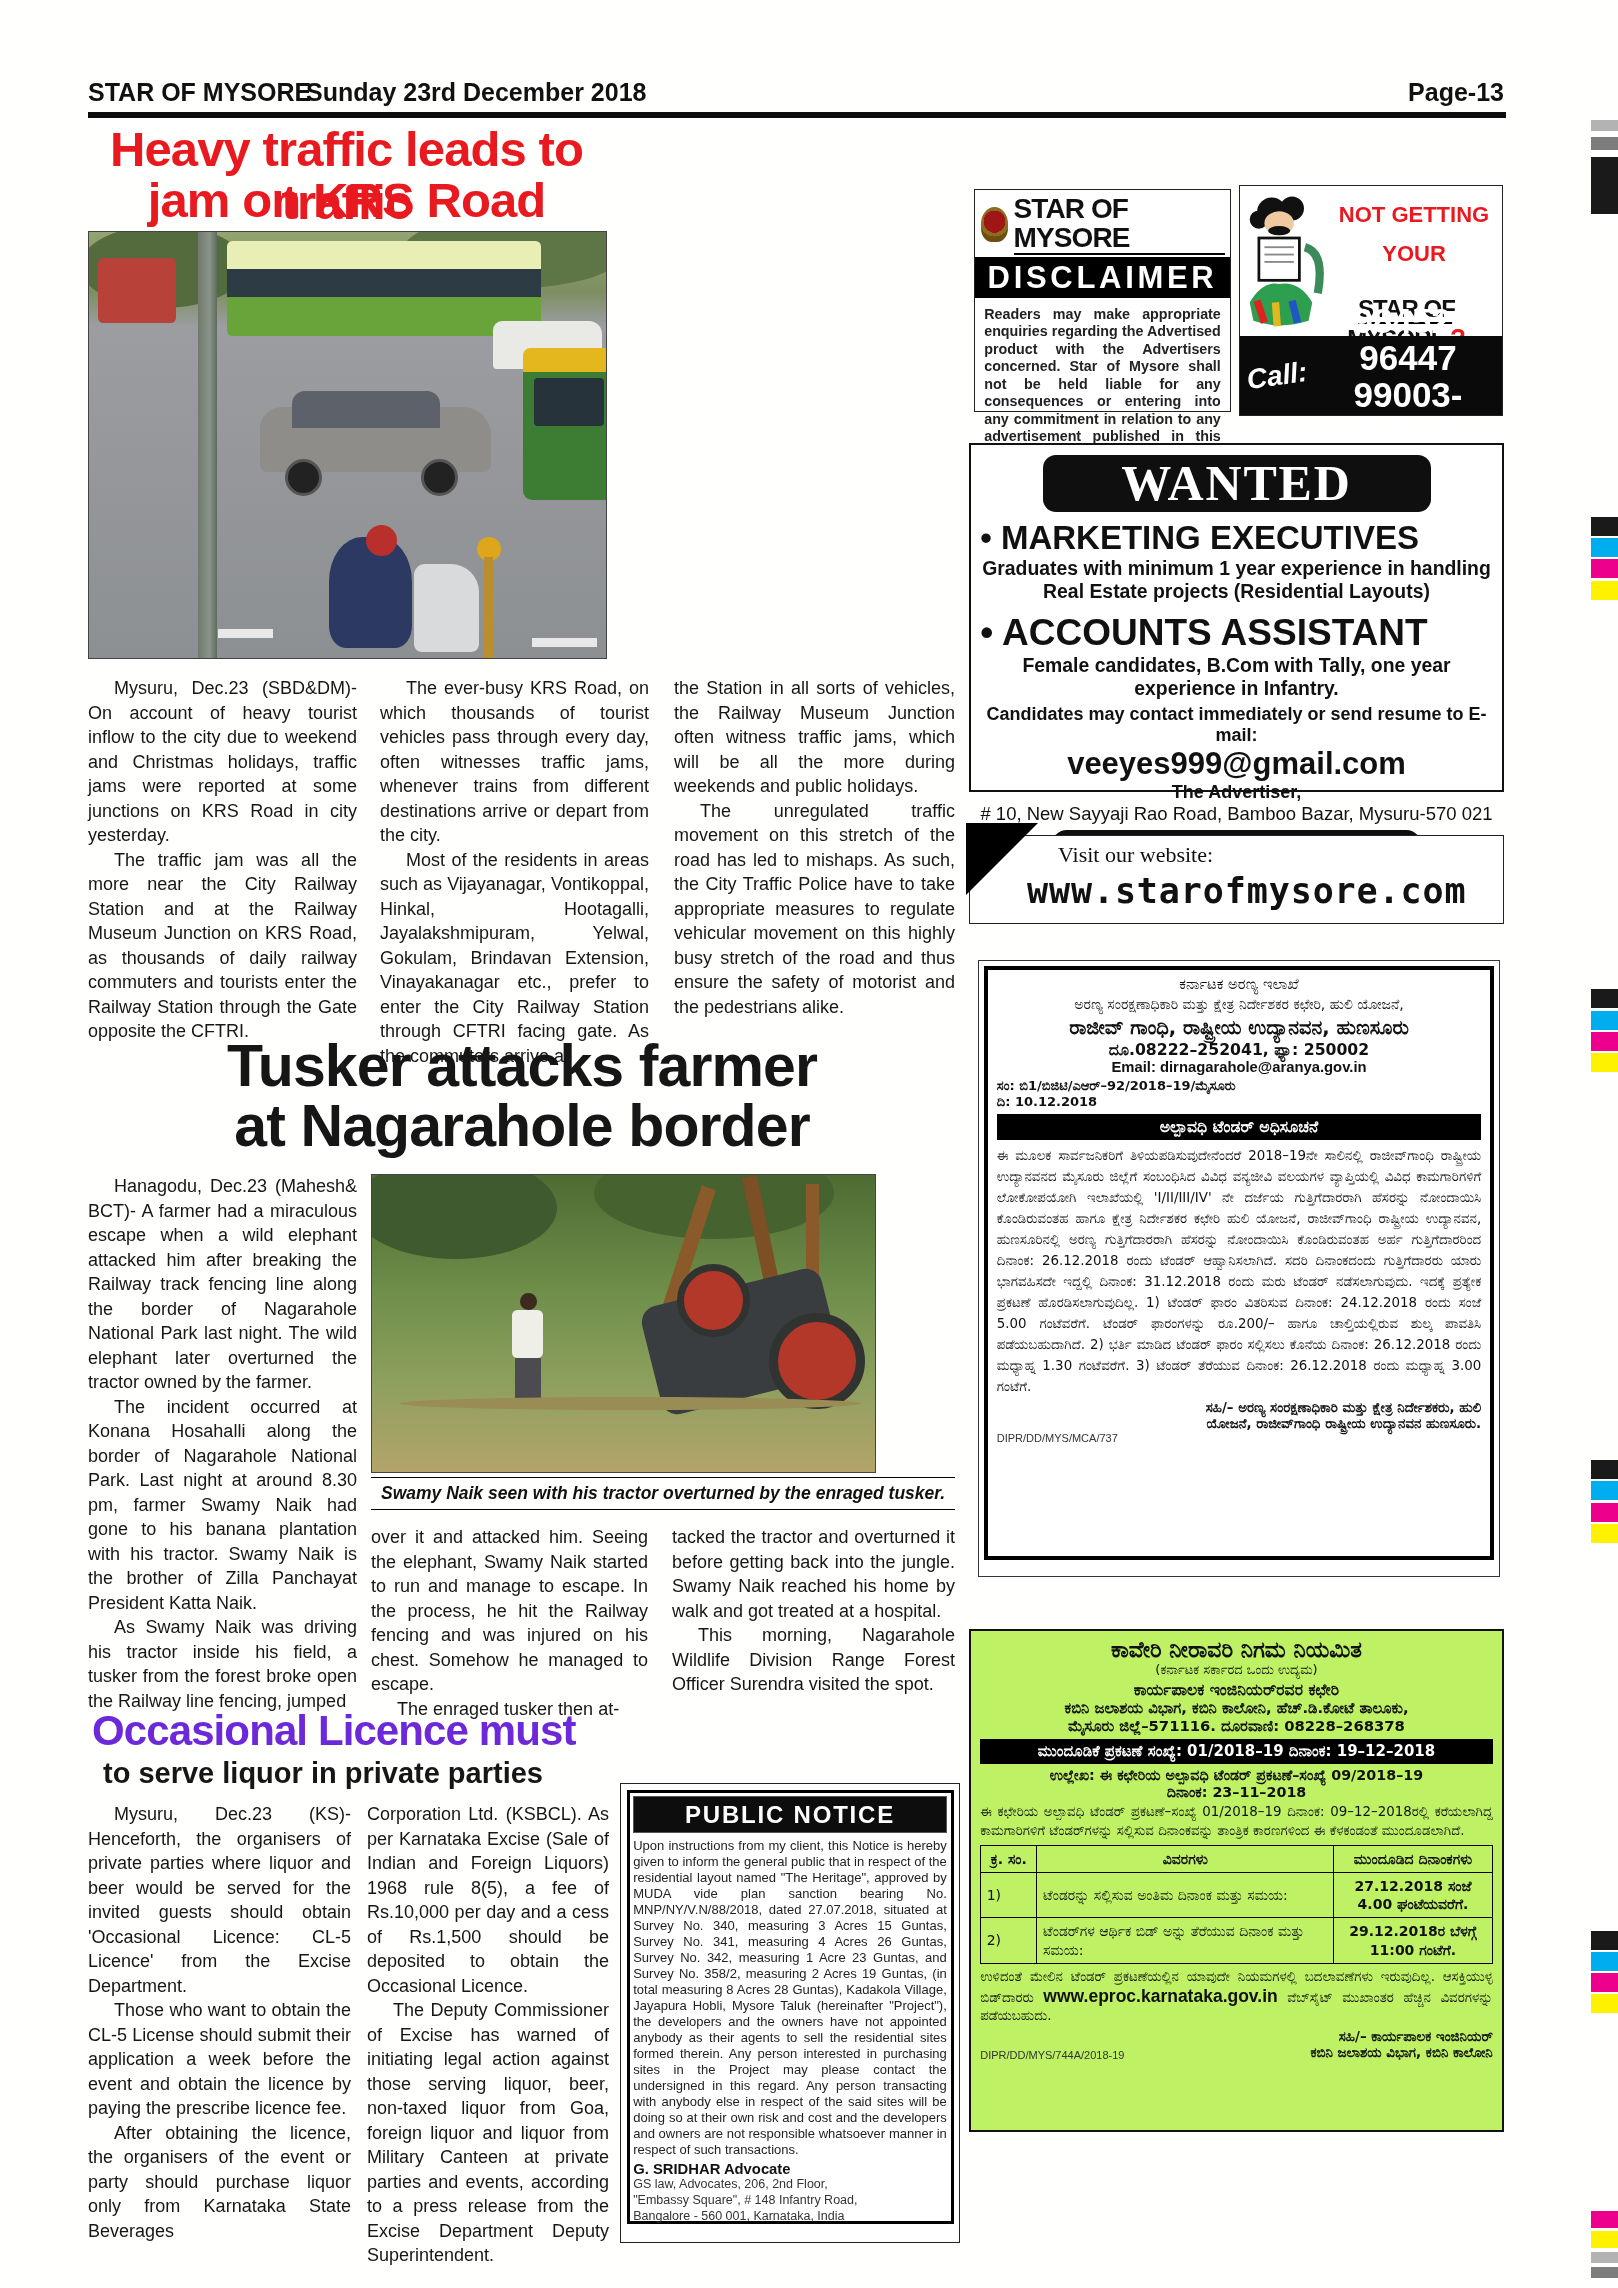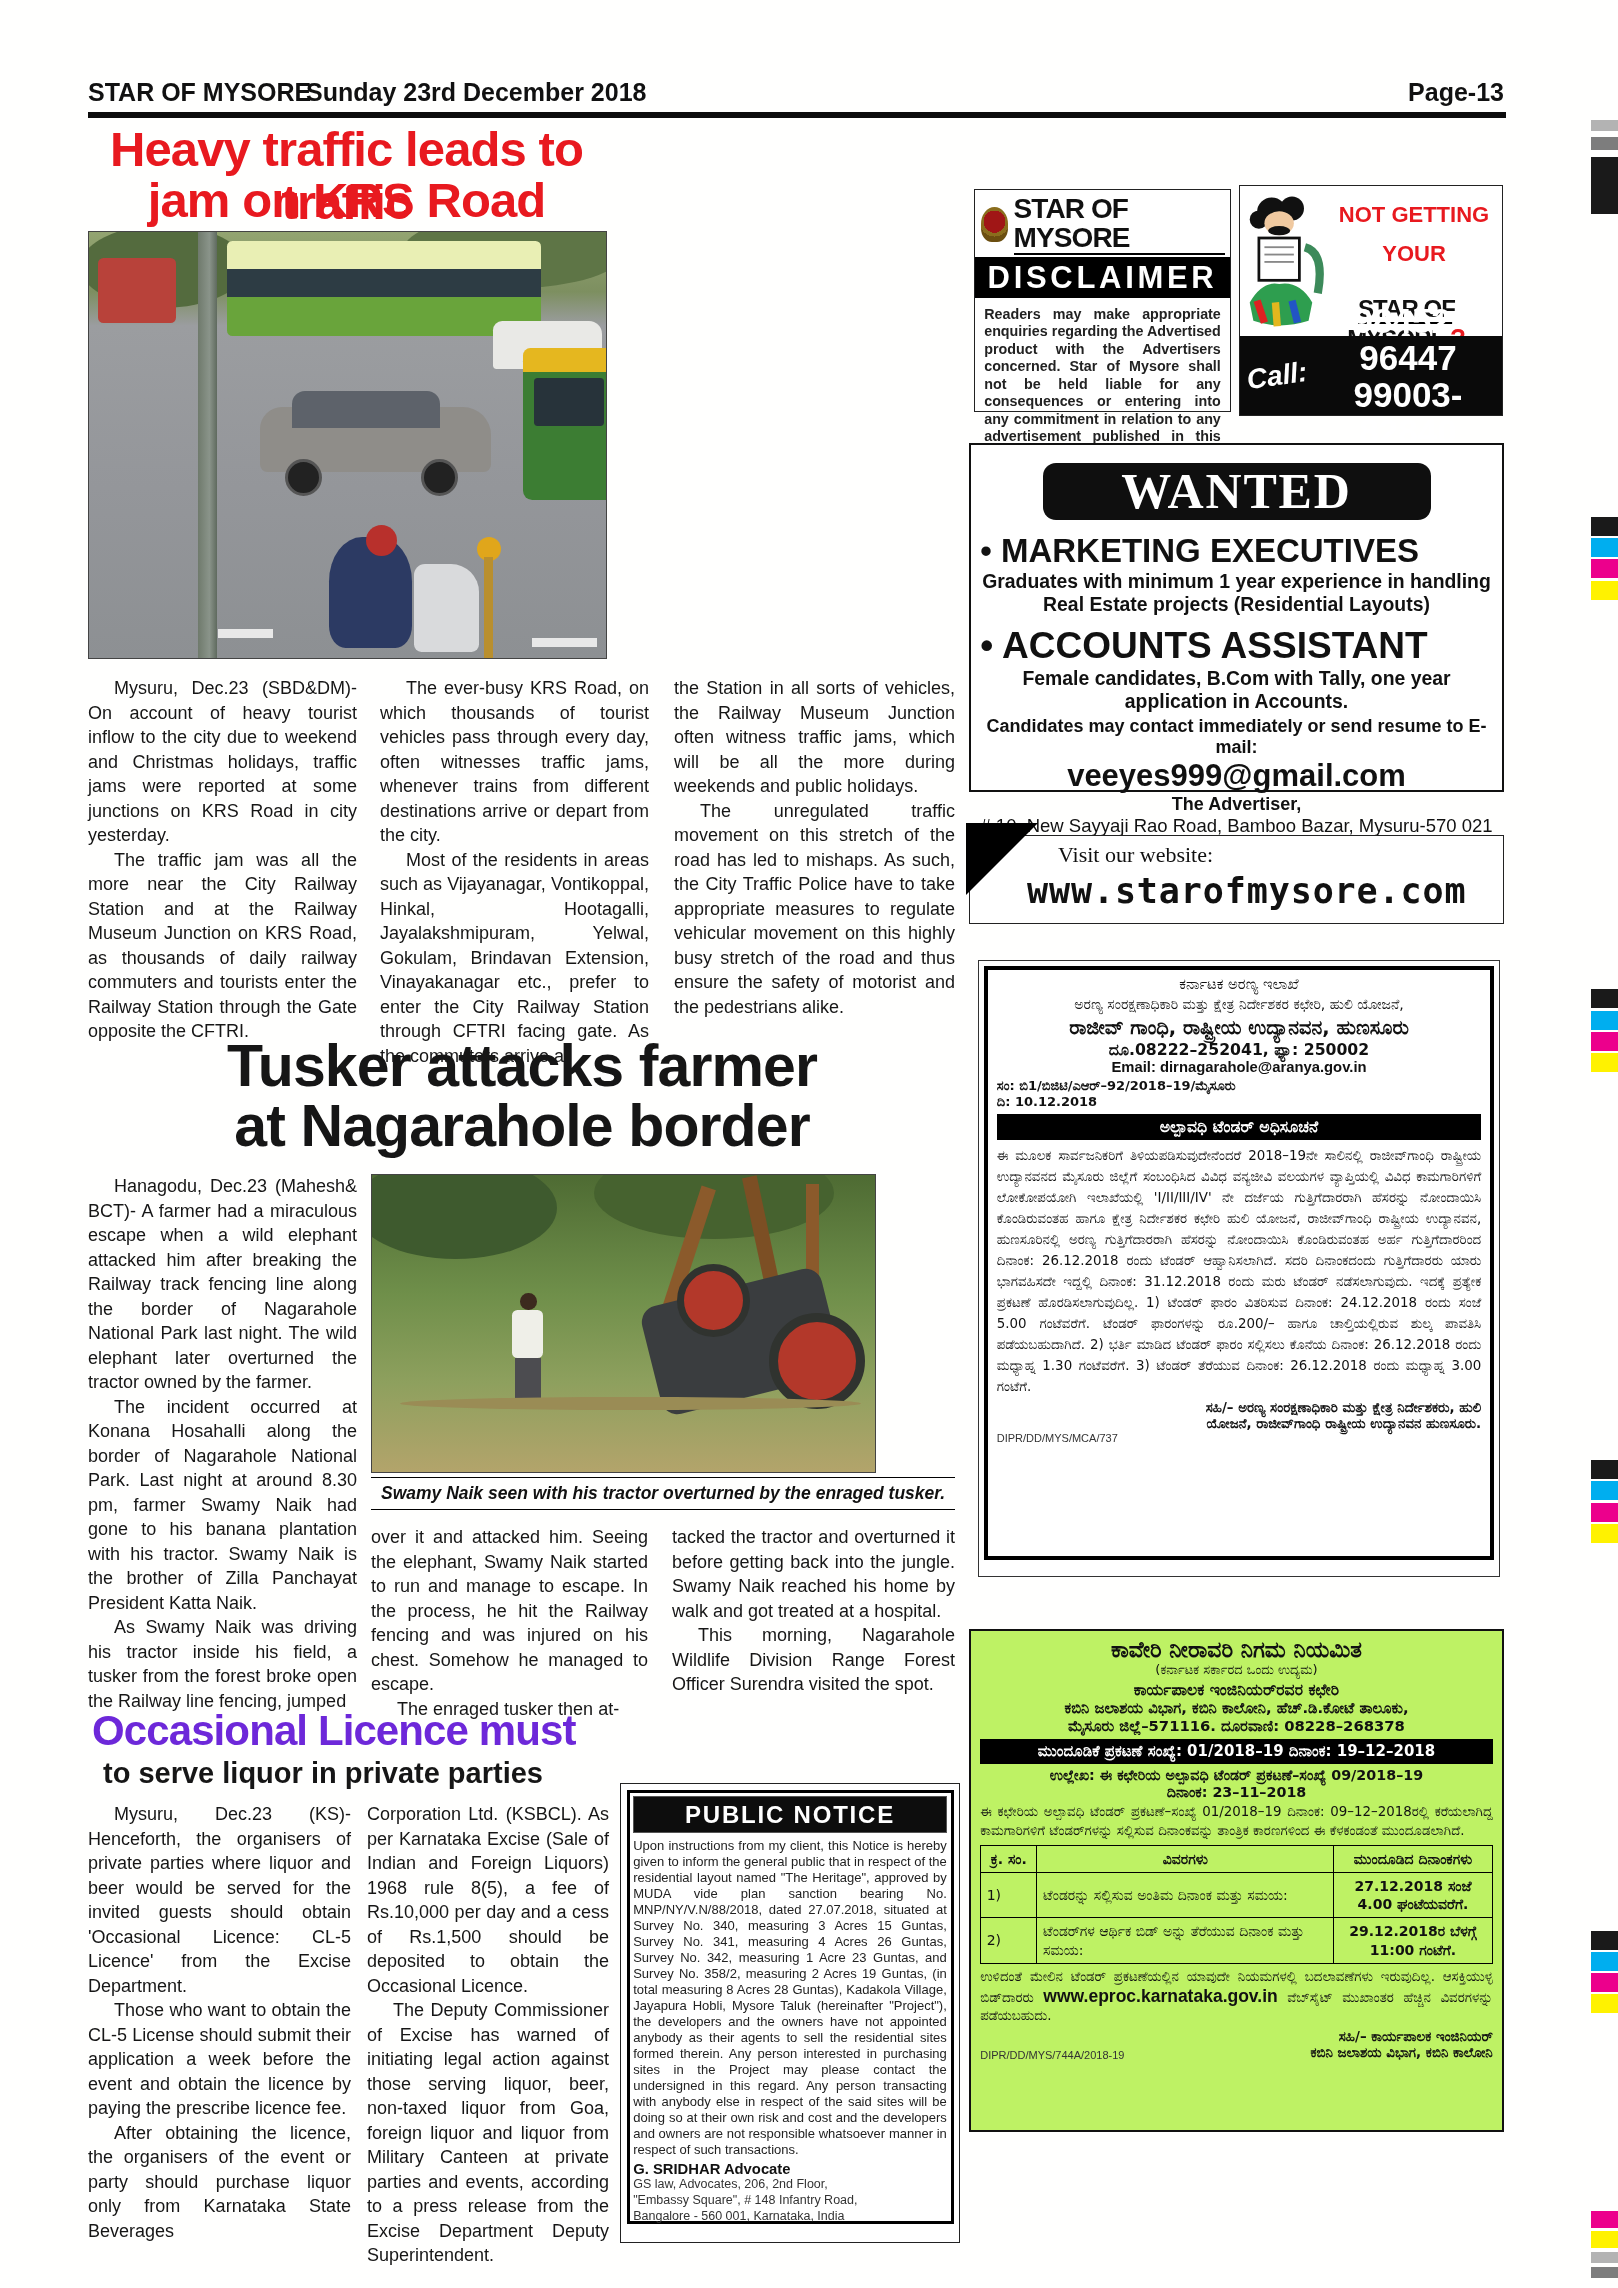--- a/index.html
+++ b/index.html
@@ -205,25 +205,25 @@
     <div class="ng-black" style="position:absolute;left:0;bottom:0;width:100%;height:79px;display:flex;align-items:center;">
       <div class="call-lbl" style="width:74px;text-align:center;transform:rotate(-8deg);">Call:</div>
       <div style="flex:1;text-align:center;">
         <div class="call-num">98452-96447</div>
         <div class="call-num">99003-82840</div>
       </div>
     </div>
   </div>
 
   <div class="abs" style="left:969px;top:443px;width:535px;height:349px;border:2.8px solid #111;box-sizing:border-box;background:#fff;padding:5.5px 9.2px;">
-    <div class="wanted-bar" style="width:388px;margin:12px auto;text-align:center;">WANTED</div>
+    <div class="wanted-bar" style="width:388px;margin:4px auto;text-align:center;">WANTED</div>
     <div class="w-item" style="margin-top:7.4px;">• MARKETING EXECUTIVES</div>
     <div class="w-desc">Graduates with minimum 1 year experience in handling Real Estate projects (Residential Layouts)</div>
     <div class="w-item" style="margin-top:9.2px;font-size:37px;">• ACCOUNTS ASSISTANT</div>
-    <div class="w-desc">Female candidates, B.Com with Tally, one year application in Accounts.</div>
+    <div class="w-desc">Female candidates, B.Com with Tally, one year experience in Infantry.</div>
     <div class="w-small" style="margin-top:3.7px;">Candidates may contact immediately or send resume to E-mail:</div>
     <div class="w-email">veeyes999@gmail.com</div>
     <div class="w-small">The Advertiser,</div>
     <div class="w-small" style="font-weight:normal;font-size:18.5px;"># 10, New Sayyaji Rao Road, Bamboo Bazar, Mysuru-570 021</div>
     <div class="mob-bar" style="width:369px;margin:5.5px auto 0 auto;">
       <span>Mob:</span>
       <span style="font-size:31px;letter-spacing:3.7px;">9743933999</span>
     </div>
   </div>
 

